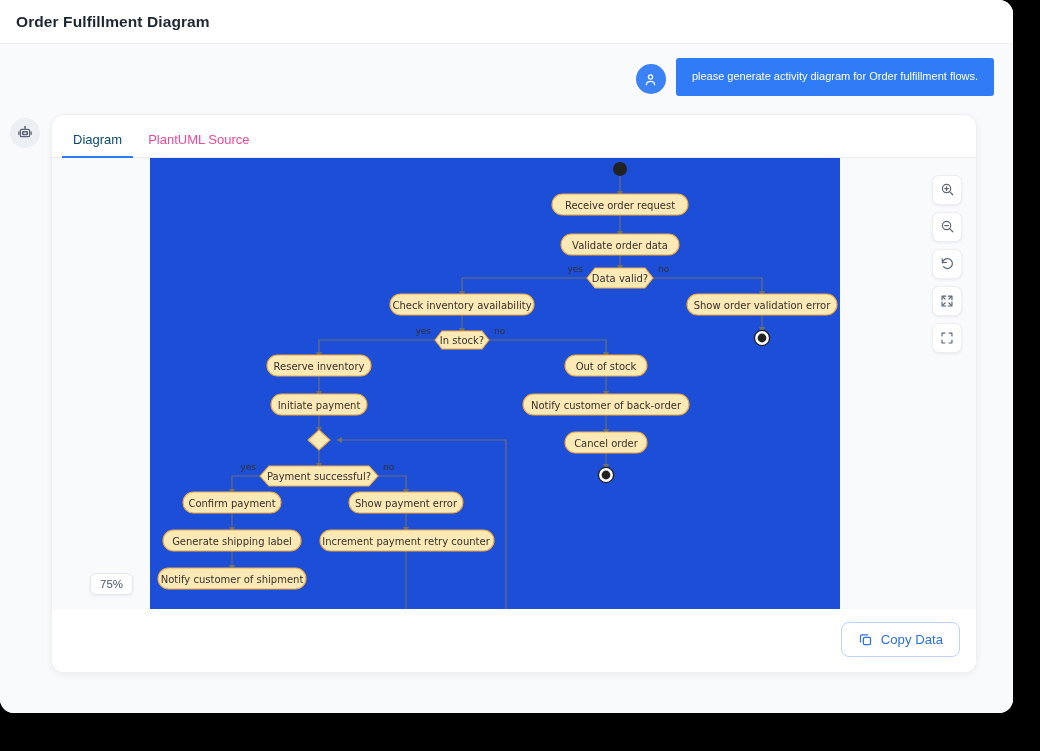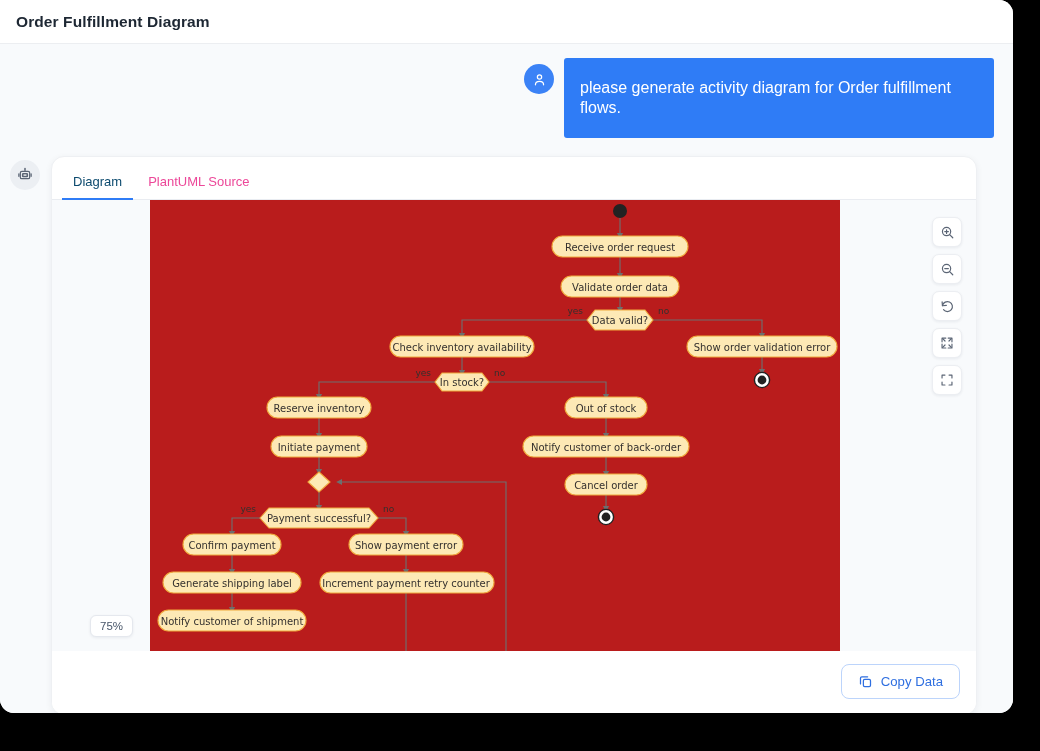--- a/index.html
+++ b/index.html
@@ -57,22 +57,22 @@
     width: 30px; height: 30px; flex: 0 0 30px;
     border-radius: 50%;
     background: #3b82f6;
     display: flex; align-items: center; justify-content: center;
     margin-top: 6px;
   }
   #user-bubble {
     background: #2f7cf6;
     color: #ffffff;
     border-radius: 3px;
-    padding: 20px 16px;
-    font-size: 16px;
+    padding: 12px 16px;
+    font-size: 11px;
     line-height: 1.25;
     max-width: 430px;
   }
 
   
   #assistant-row {
     display: flex;
     align-items: flex-start;
     gap: 11px;
     margin-top: 18px;
@@ -121,21 +121,21 @@
   #diagram-viewport {
     position: relative;
     height: 451px;
     background: #f8fafc;
     overflow: hidden;
   }
   #diagram-canvas {
     position: absolute;
     left: 98px; top: 0px;
     width: 690px; height: 451px;
-    background: #b91c1c;
+    background: #1d4ed8;
   }
 
   
   #zoom-badge {
     position: absolute;
     left: 15px; bottom: 14px;
     background: #ffffff;
     border: 1px solid #e5e8ee;
     border-radius: 6px;
     font-size: 11.5px;

